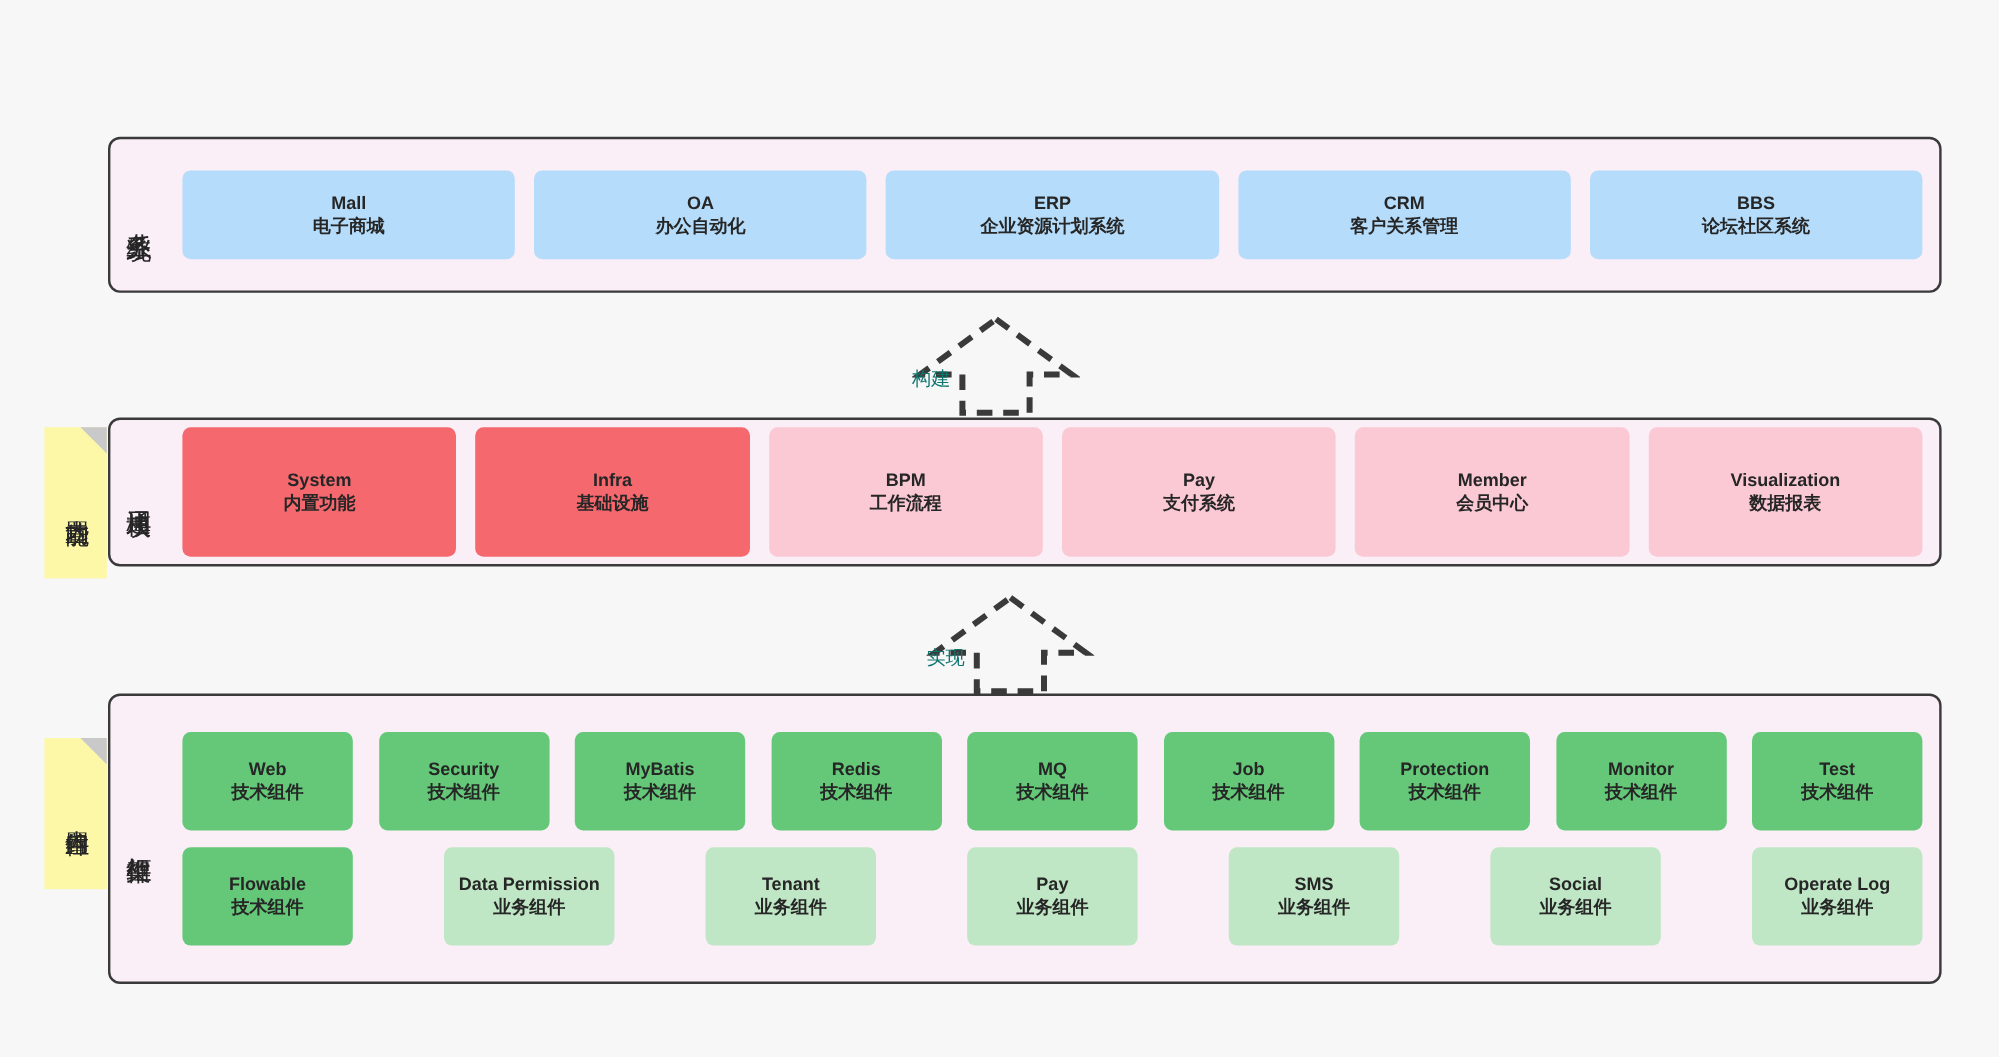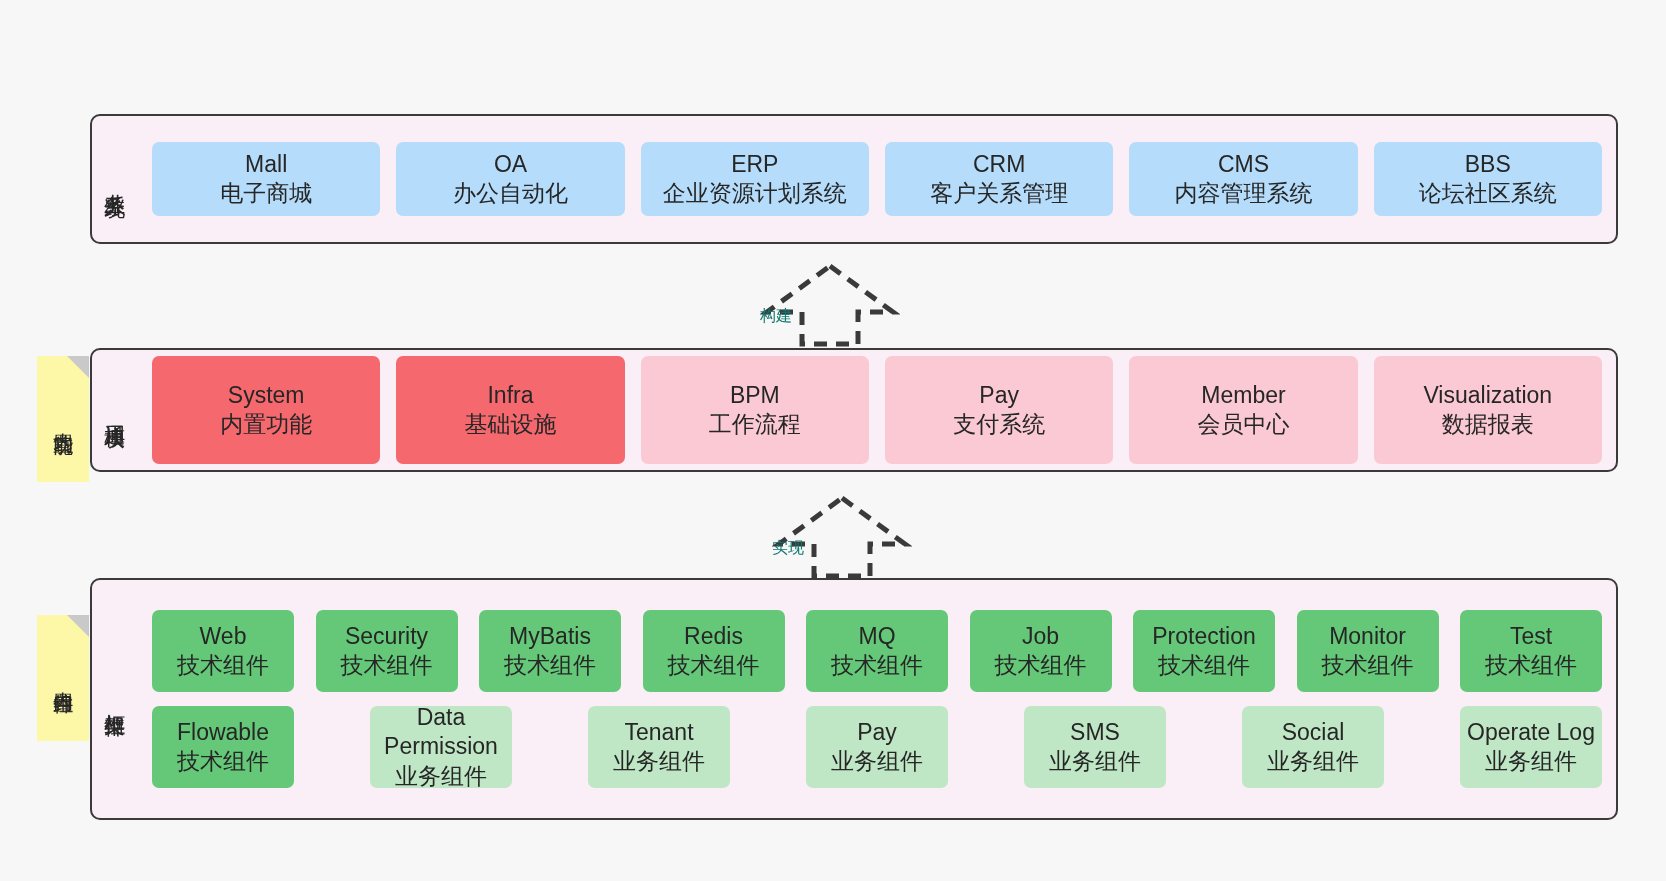--- a/index.html
+++ b/index.html
@@ -64,24 +64,25 @@
   }
 
   .card {
     border-radius: 7px;
     display: flex;
     flex-direction: column;
     align-items: center;
     justify-content: center;
     text-align: center;
     box-sizing: border-box;
-    font-size: 23px;
+    font-size: 15px;
     line-height: 1.28;
     color: #262626;
     padding: 6px 4px;
+    font-weight: bold;
   }
   .card .en { white-space: normal; }
   .card .cn { white-space: nowrap; }
 
   
   .layer-business .card {
     flex: 1 1 0;
     height: 74px;
     background: #b5dcfa;
   }
@@ -160,24 +161,20 @@
       </div>
       <div class="card">
         <span class="en">ERP</span>
         <span class="cn">企业资源计划系统</span>
       </div>
       <div class="card">
         <span class="en">CRM</span>
         <span class="cn">客户关系管理</span>
       </div>
       <div class="card">
-        <span class="en">CMS</span>
-        <span class="cn">内容管理系统</span>
-      </div>
-      <div class="card">
         <span class="en">BBS</span>
         <span class="cn">论坛社区系统</span>
       </div>
     </div>
   </div>
 
   <div class="connector" style="left:760px; top:260px; width:140px; height:90px;">
     <svg width="140" height="90" viewBox="0 0 140 90" fill="none">
       <path d="M70 6 L133 52 L98 52 L98 84 L42 84 L42 52 L7 52 Z" stroke="#3a3a3a" stroke-width="5" stroke-dasharray="13 9" stroke-linejoin="miter" fill="none"></path>
     </svg>

